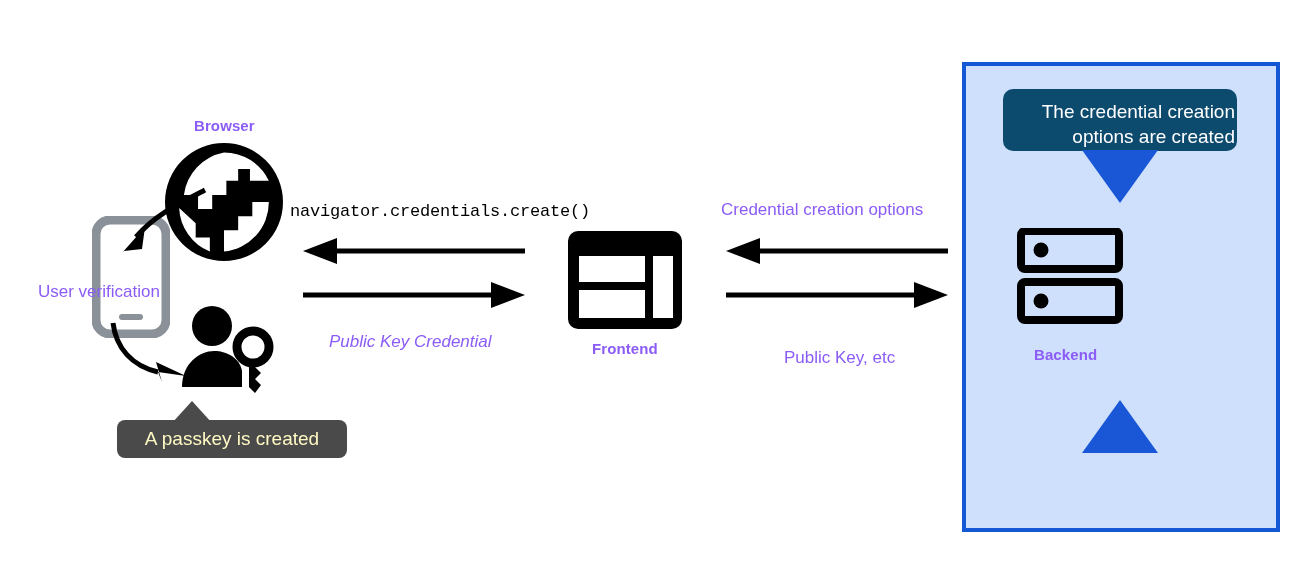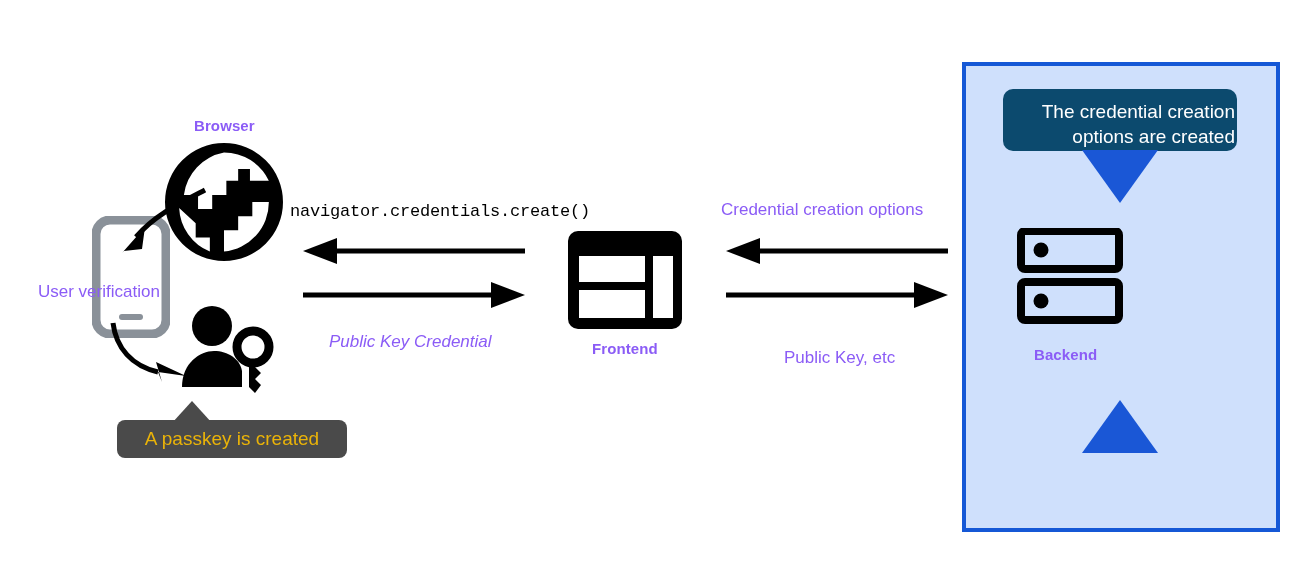--- a/index.html
+++ b/index.html
@@ -82,21 +82,21 @@
     border-bottom: 53px solid #1a57d6;
   }
 
   
   #passkey-tooltip {
     left: 117px;
     top: 420px;
     width: 230px;
     height: 38px;
     background: #4a4a4a;
-    color: #eab308;
+    color: #fef9c3;
     border-radius: 8px;
     font-size: 19px;
     display: flex;
     align-items: center;
     justify-content: center;
     font-family: "Liberation Sans", sans-serif;
   }
   #passkey-tooltip-pointer {
     left: 172px;
     top: 401px;

